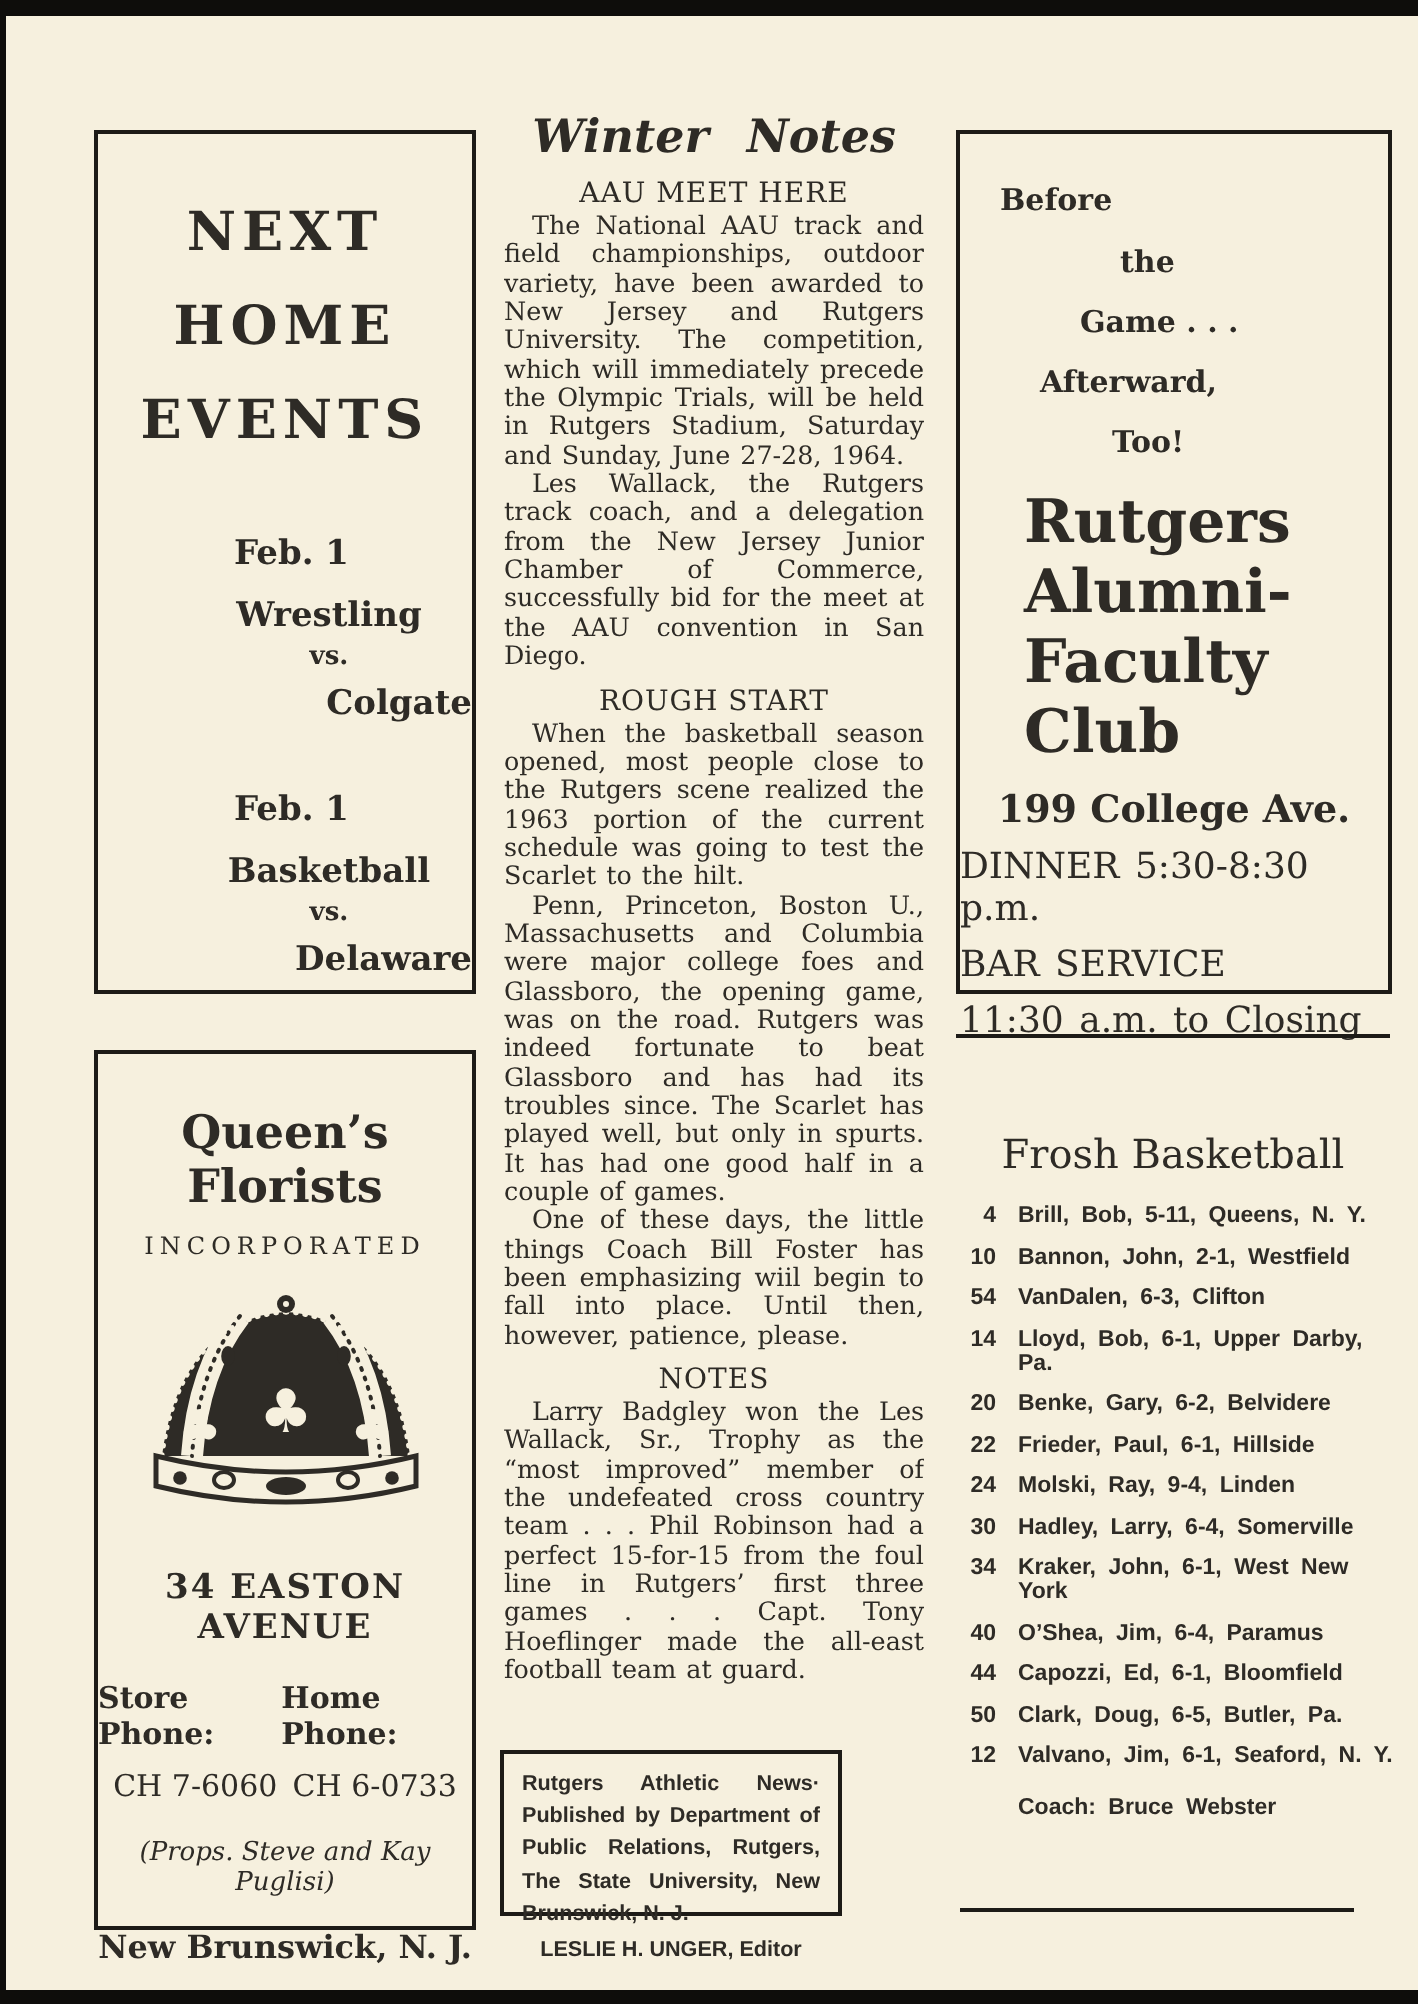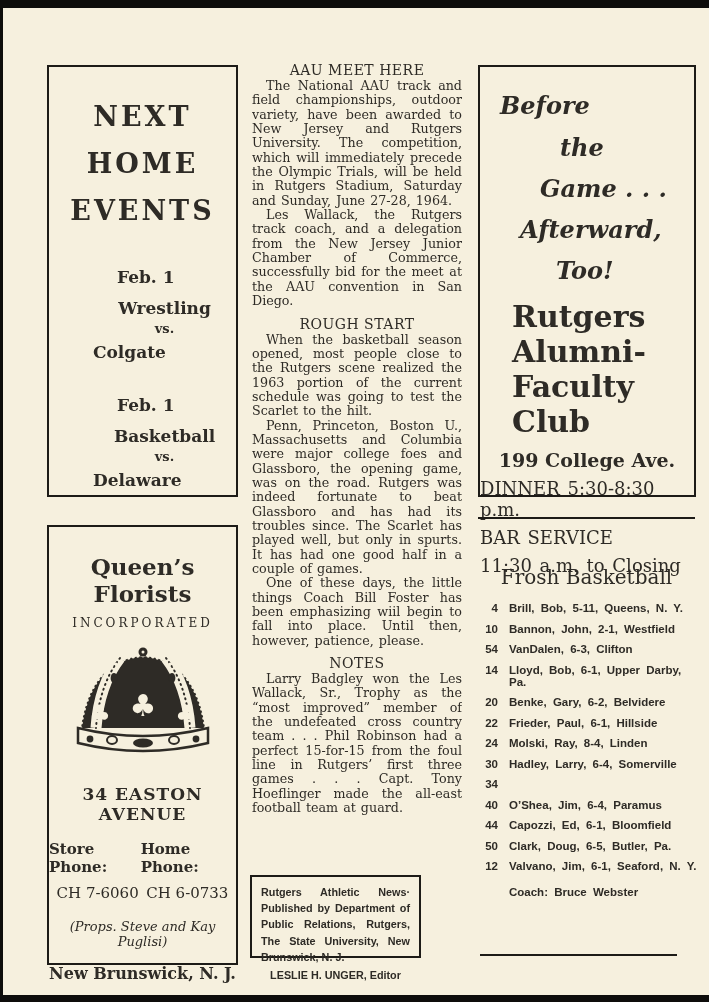--- a/index.html
+++ b/index.html
@@ -17,21 +17,21 @@
   .box{position:absolute;border:2.5px solid #1d1b17;box-sizing:border-box;}
 
   
   .nhe{left:47px;top:65px;width:191px;height:432px;}
   .nhe-title{margin-top:26px;text-align:center;font-weight:bold;font-size:27px;
     letter-spacing:3px;line-height:47px;}
   .event{margin-top:33px;padding-left:44px;}
   .event-date{margin-left:24px;font-size:17px;font-weight:bold;}
   .event-sport{text-align:center;font-weight:bold;font-size:17px;margin-top:11px;}
   .event-vs{text-align:center;font-weight:bold;font-size:13px;margin-top:3px;}
-  .event-opp{text-align:left;font-weight:bold;font-size:17px;margin-top:6px;}
+  .event-opp{text-align:right;font-weight:bold;font-size:17px;margin-top:6px;}
 
   
   .qf{left:47px;top:525px;width:191px;height:440px;}
   .qf-name{text-align:center;margin-top:26px;font-size:23px;font-weight:bold;}
   .qf-inc{text-align:center;margin-top:9px;font-size:12px;letter-spacing:3px;}
   .qf-crown{display:block;margin:14px auto 0 auto;}
   .qf-address{text-align:center;font-weight:bold;font-size:17px;letter-spacing:1px;margin-top:22px;}
   .qf-row{display:flex;justify-content:space-evenly;margin-top:16px;font-size:15px;}
   .qf-row.bold{font-weight:bold;}
   .qf-row.nums{margin-top:8px;}
@@ -44,21 +44,21 @@
   .wn-heading{text-align:center;font-size:14px;margin-top:7px;margin-bottom:1px;letter-spacing:.5px;}
   .wn p{margin:0;font-size:12.7px;line-height:1.13;text-align:justify;text-indent:14px;word-spacing:1px;}
   .pub{left:250px;top:875px;width:171px;height:83px;border-width:2px;padding:7px 9px 0 9px;}
   .pub-text{font-family:"Liberation Sans",sans-serif;font-weight:bold;font-size:10.8px;
     line-height:1.5;text-align:justify;margin:0;}
   .pub-editor{font-family:"Liberation Sans",sans-serif;font-weight:bold;font-size:10.8px;
     text-align:center;margin-top:4px;}
 
   
   .al{left:478px;top:65px;width:218px;height:432px;}
-  .al-line{font-style:italic;font-weight:bold;font-size:24px;}
+  .al-line{font-weight:bold;font-size:15px;}
   .al-l0{margin:24px 0 0 20px;}
   .al-l1{margin:13px 0 0 80px;}
   .al-l2{margin:12px 0 0 60px;}
   .al-l3{margin:12px 0 0 40px;}
   .al-l4{margin:12px 0 0 76px;}
   .al-club{font-weight:bold;font-size:30px;line-height:35px;margin:14px 0 0 32px;}
   .al-addr{text-align:center;font-weight:bold;font-size:19px;margin-top:10px;}
   .al-sub{font-size:18px;margin-top:7px;word-spacing:2px;}
 
   
@@ -138,20 +138,21 @@
   </div>
   <div class="qf-row nums">
     <span>CH 7-6060</span>
     <span>CH 6-0733</span>
   </div>
   <div class="qf-props">(Props. Steve and Kay Puglisi)</div>
   <div class="qf-city">New Brunswick, N. J.</div>
 </div>
 
 <div class="wn">
+  <div class="wn-title">Winter  Notes</div>
 
   <div class="wn-heading">AAU MEET HERE</div>
   <p>The National AAU track and field championships, outdoor variety, have been awarded to New Jersey and Rutgers University. The competition, which will immediately precede the Olympic Trials, will be held in Rutgers Stadium, Saturday and Sunday, June 27-28, 1964.</p>
   <p>Les Wallack, the Rutgers track coach, and a delegation from the New Jersey Junior Chamber of Commerce, successfully bid for the meet at the AAU convention in San Diego.</p>
 
   <div class="wn-heading">ROUGH START</div>
   <p>When the basketball season opened, most people close to the Rutgers scene realized the 1963 portion of the current schedule was going to test the Scarlet to the hilt.</p>
   <p>Penn, Princeton, Boston U., Massachusetts and Columbia were major college foes and Glassboro, the opening game, was on the road. Rutgers was indeed fortunate to beat Glassboro and has had its troubles since. The Scarlet has played well, but only in spurts. It has had one good half in a couple of games.</p>
   <p>One of these days, the little things Coach Bill Foster has been emphasizing wiil begin to fall into place. Until then, however, patience, please.</p>
 
@@ -204,28 +205,29 @@
   <div class="roster-row">
       <span class="roster-num">20</span>
       <span>Benke, Gary, 6-2, Belvidere</span>
     </div>
   <div class="roster-row">
       <span class="roster-num">22</span>
       <span>Frieder, Paul, 6-1, Hillside</span>
     </div>
   <div class="roster-row">
       <span class="roster-num">24</span>
-      <span>Molski, Ray, 8-4, Linden</span>
+      <span>Molski, Ray, 9-4, Linden</span>
     </div>
   <div class="roster-row">
       <span class="roster-num">30</span>
       <span>Hadley, Larry, 6-4, Somerville</span>
     </div>
   <div class="roster-row">
       <span class="roster-num">34</span>
+      <span>Kraker, John, 6-1, West New York</span>
     </div>
   <div class="roster-row">
       <span class="roster-num">40</span>
       <span>O’Shea, Jim, 6-4, Paramus</span>
     </div>
   <div class="roster-row">
       <span class="roster-num">44</span>
       <span>Capozzi, Ed, 6-1, Bloomfield</span>
     </div>
   <div class="roster-row">

